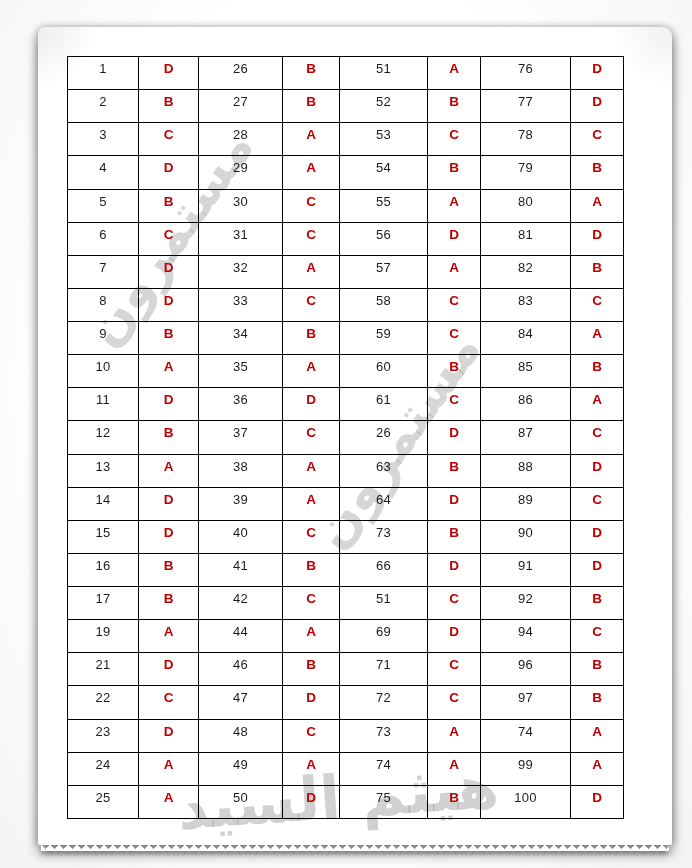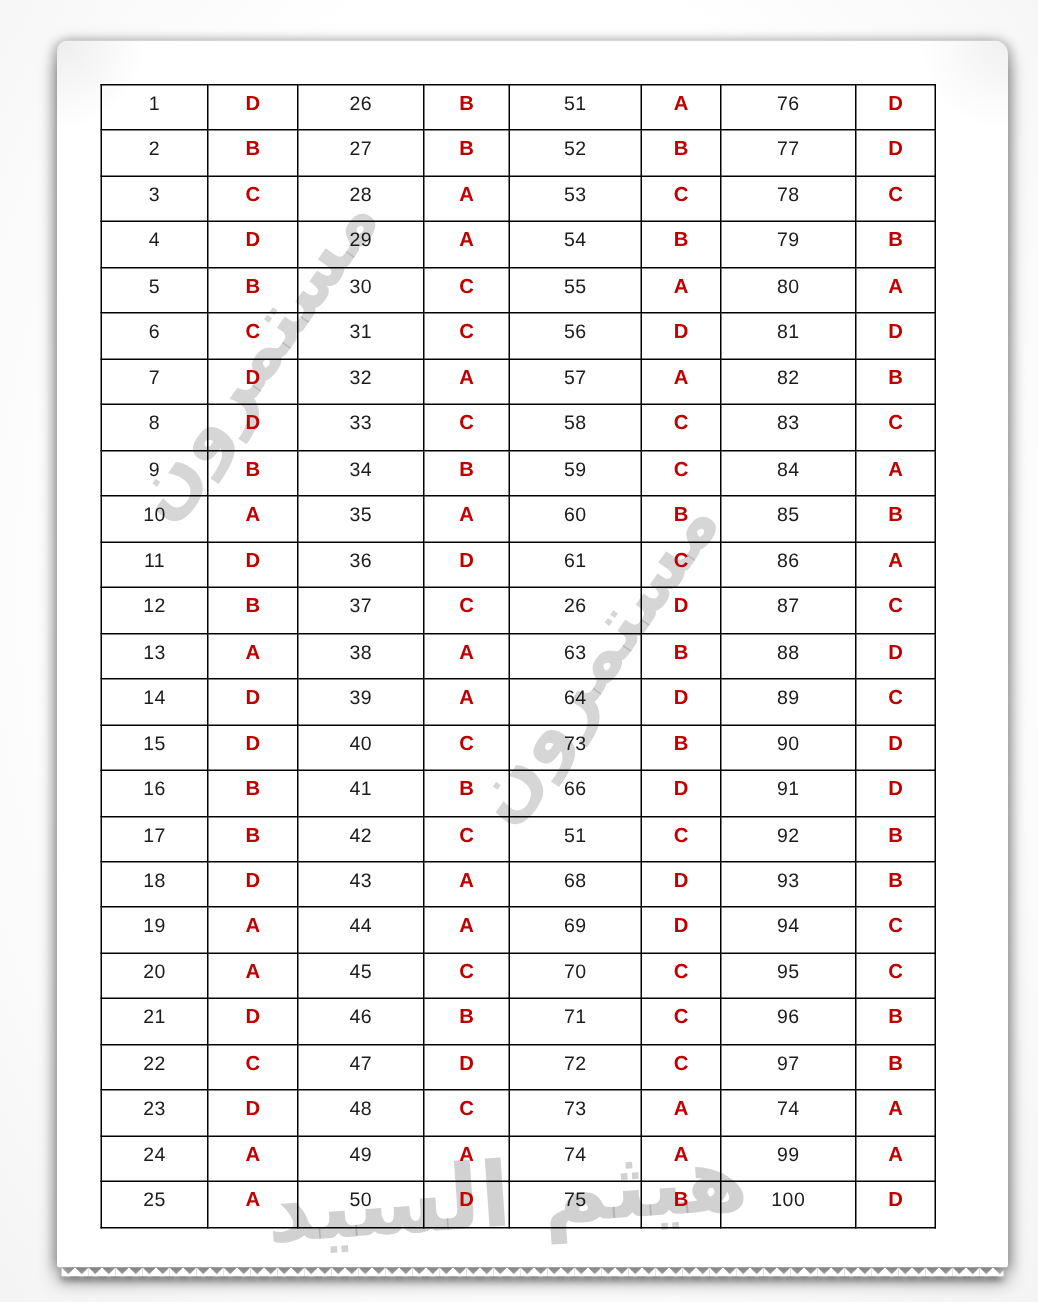--- a/index.html
+++ b/index.html
@@ -281,47 +281,27 @@
             <td class="q">17</td>
             <td class="a">B</td>
             <td class="q">42</td>
             <td class="a">C</td>
             <td class="q">51</td>
             <td class="a">C</td>
             <td class="q">92</td>
             <td class="a">B</td>
           </tr>
           <tr>
-            <td class="q">18</td>
-            <td class="a">D</td>
-            <td class="q">43</td>
-            <td class="a">A</td>
-            <td class="q">68</td>
-            <td class="a">D</td>
-            <td class="q">93</td>
-            <td class="a">B</td>
-          </tr>
-          <tr>
             <td class="q">19</td>
             <td class="a">A</td>
             <td class="q">44</td>
             <td class="a">A</td>
             <td class="q">69</td>
             <td class="a">D</td>
             <td class="q">94</td>
-            <td class="a">C</td>
-          </tr>
-          <tr>
-            <td class="q">20</td>
-            <td class="a">A</td>
-            <td class="q">45</td>
-            <td class="a">C</td>
-            <td class="q">70</td>
-            <td class="a">C</td>
-            <td class="q">95</td>
             <td class="a">C</td>
           </tr>
           <tr>
             <td class="q">21</td>
             <td class="a">D</td>
             <td class="q">46</td>
             <td class="a">B</td>
             <td class="q">71</td>
             <td class="a">C</td>
             <td class="q">96</td>

